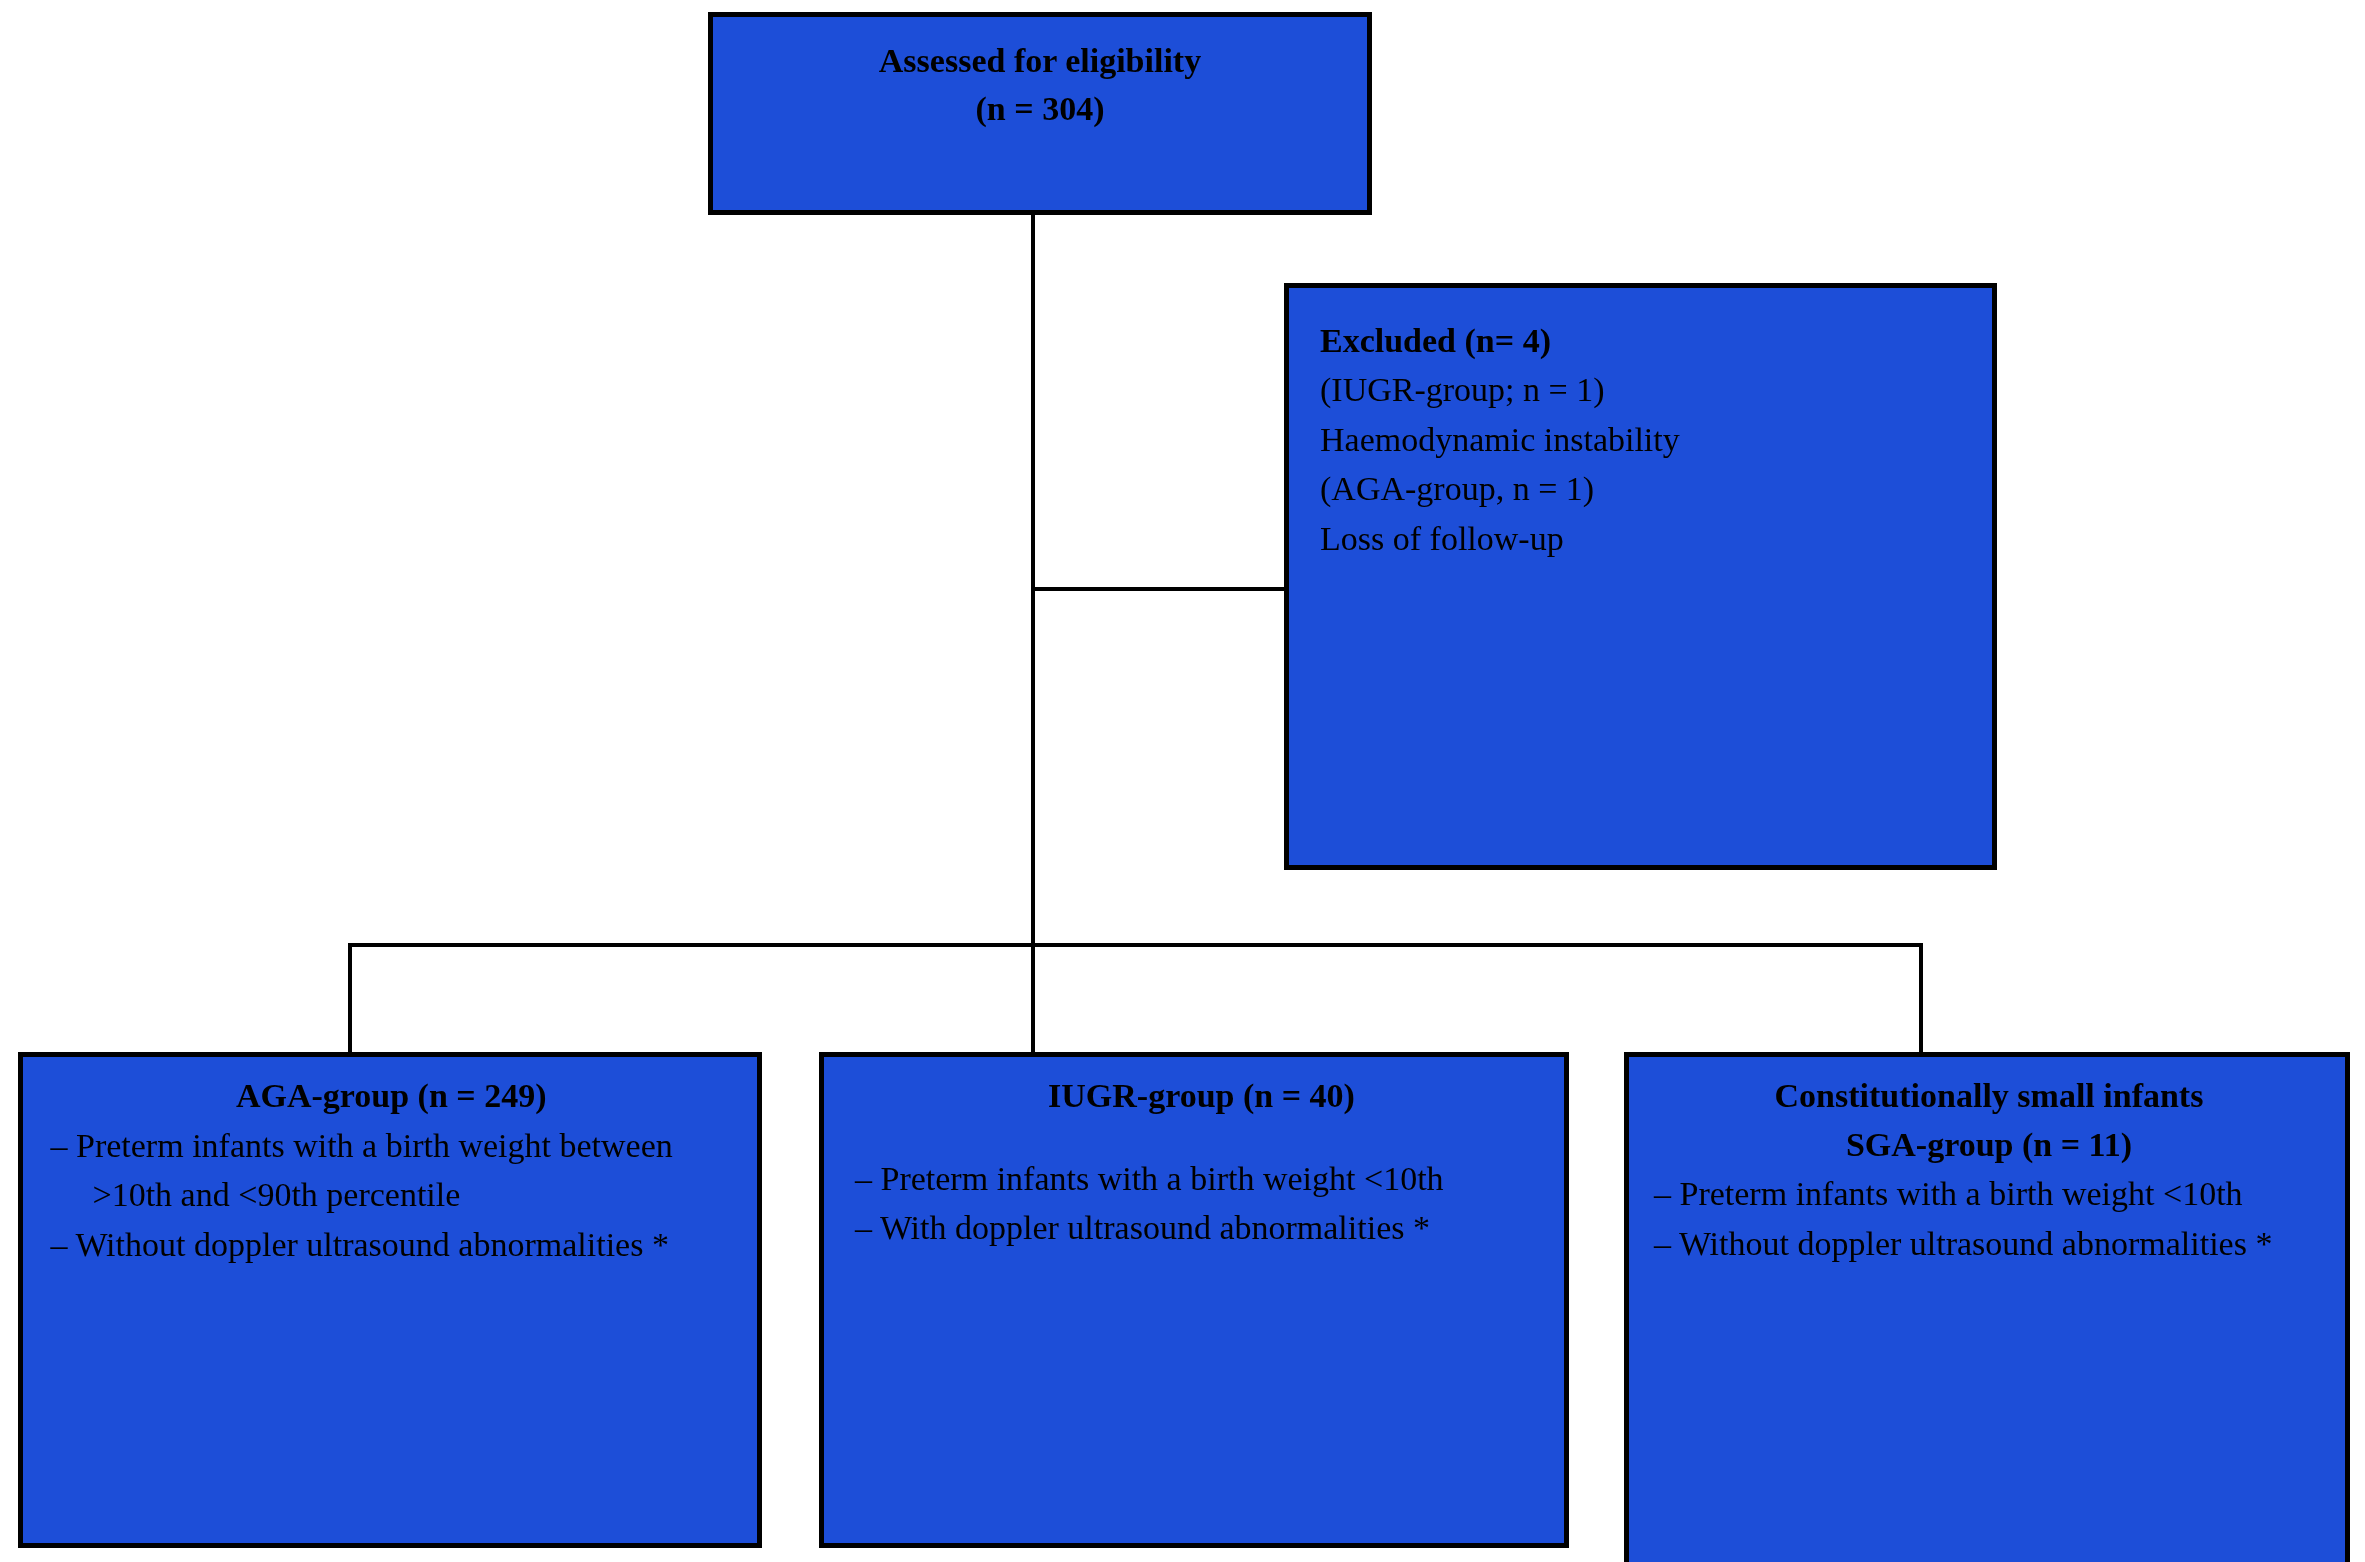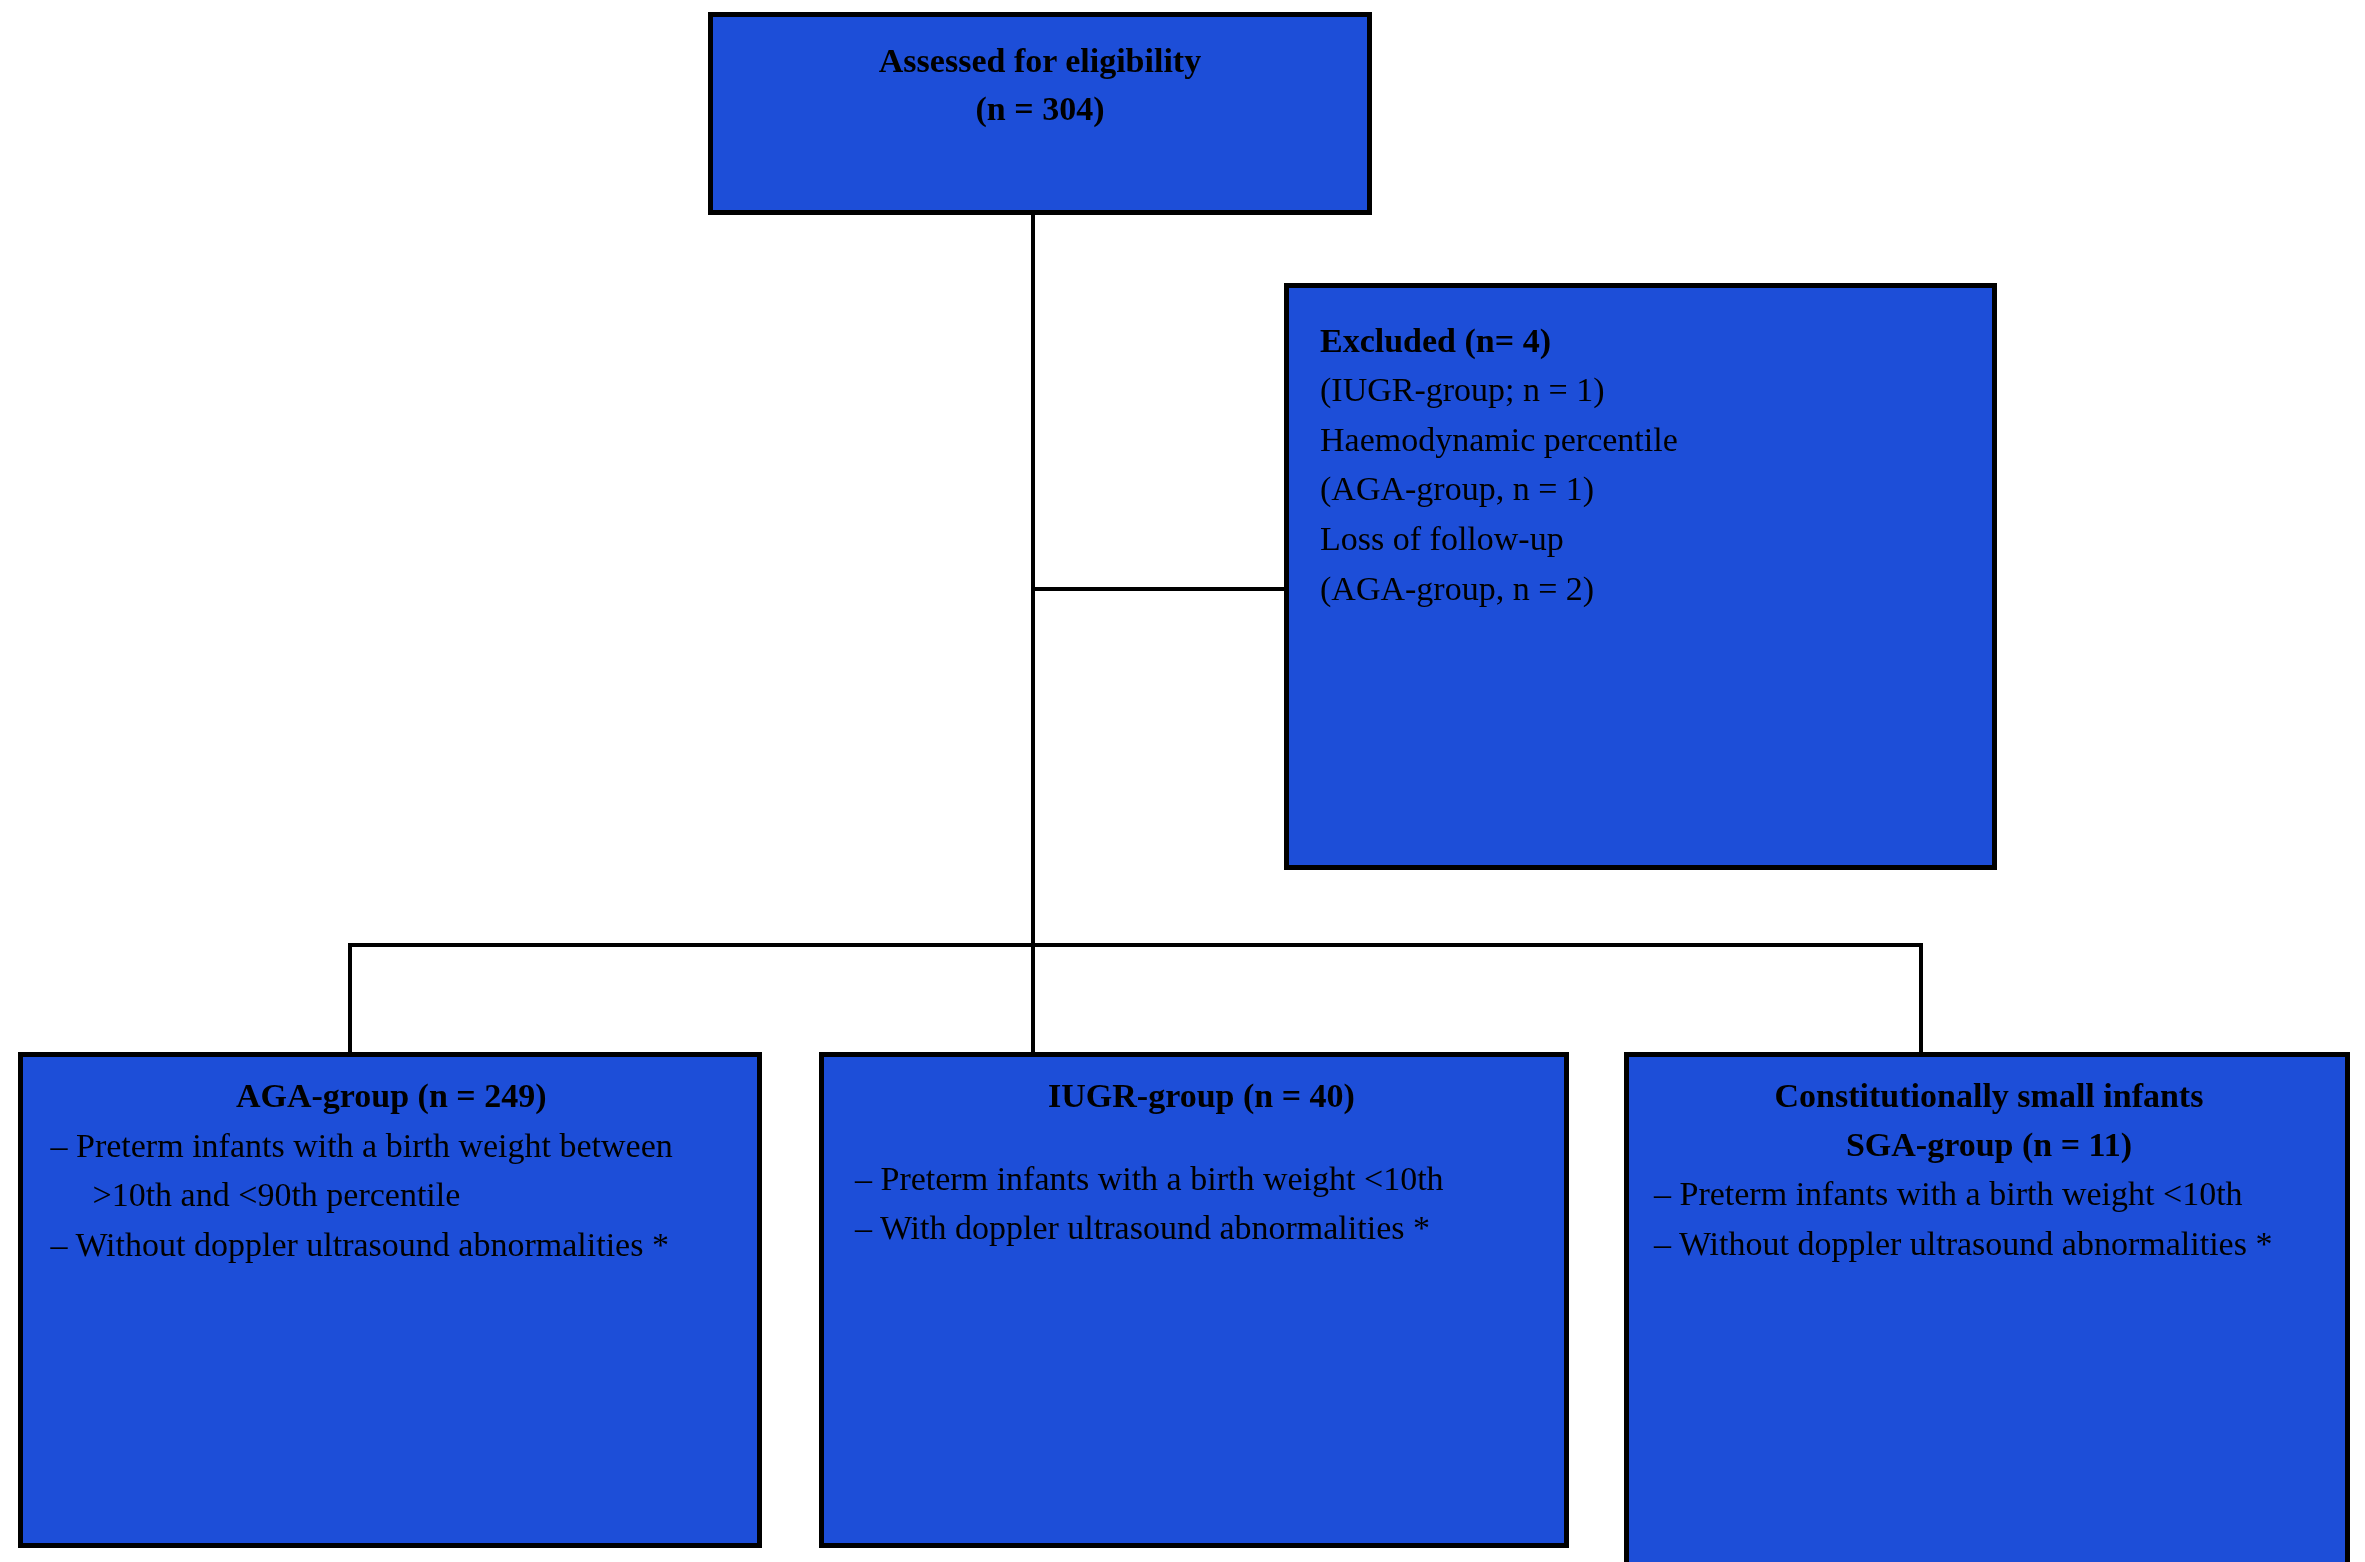--- a/index.html
+++ b/index.html
@@ -95,24 +95,23 @@
     <div class="node-inner" style="top:20px;">
       <div class="ttl">Assessed for eligibility</div>
       <div class="sub">(n = 304)</div>
     </div>
   </div>
 
   <div class="node" style="left:1284px; top:283px; width:713px; height:587px;">
     <div class="node-inner" style="top:27.5px; padding-left:31px; padding-right:19px;">
       <div class="hdr">Excluded (n= 4)</div>
       <div class="ln">(IUGR-group; n = 1)</div>
-      <div class="ln">Haemodynamic percentile</div>
+      <div class="ln">Haemodynamic instability</div>
       <div class="ln">(AGA-group, n = 1)</div>
       <div class="ln">Loss of follow-up</div>
-      <div class="ln">(AGA-group, n = 2)</div>
     </div>
   </div>
 
   <div class="node" style="left:18px; top:1052px; width:744px; height:496px;">
     <div class="node-inner" style="top:15.4px; padding-left:27.5px; padding-right:25px;">
       <div class="ttl ttl-wrap">AGA-group (n = 249)</div>
       <div class="bullet">– Preterm infants with a birth weight between &gt;10th and &lt;90th percentile</div>
       <div class="bullet">– Without doppler ultrasound abnormalities *</div>
     </div>
   </div>

